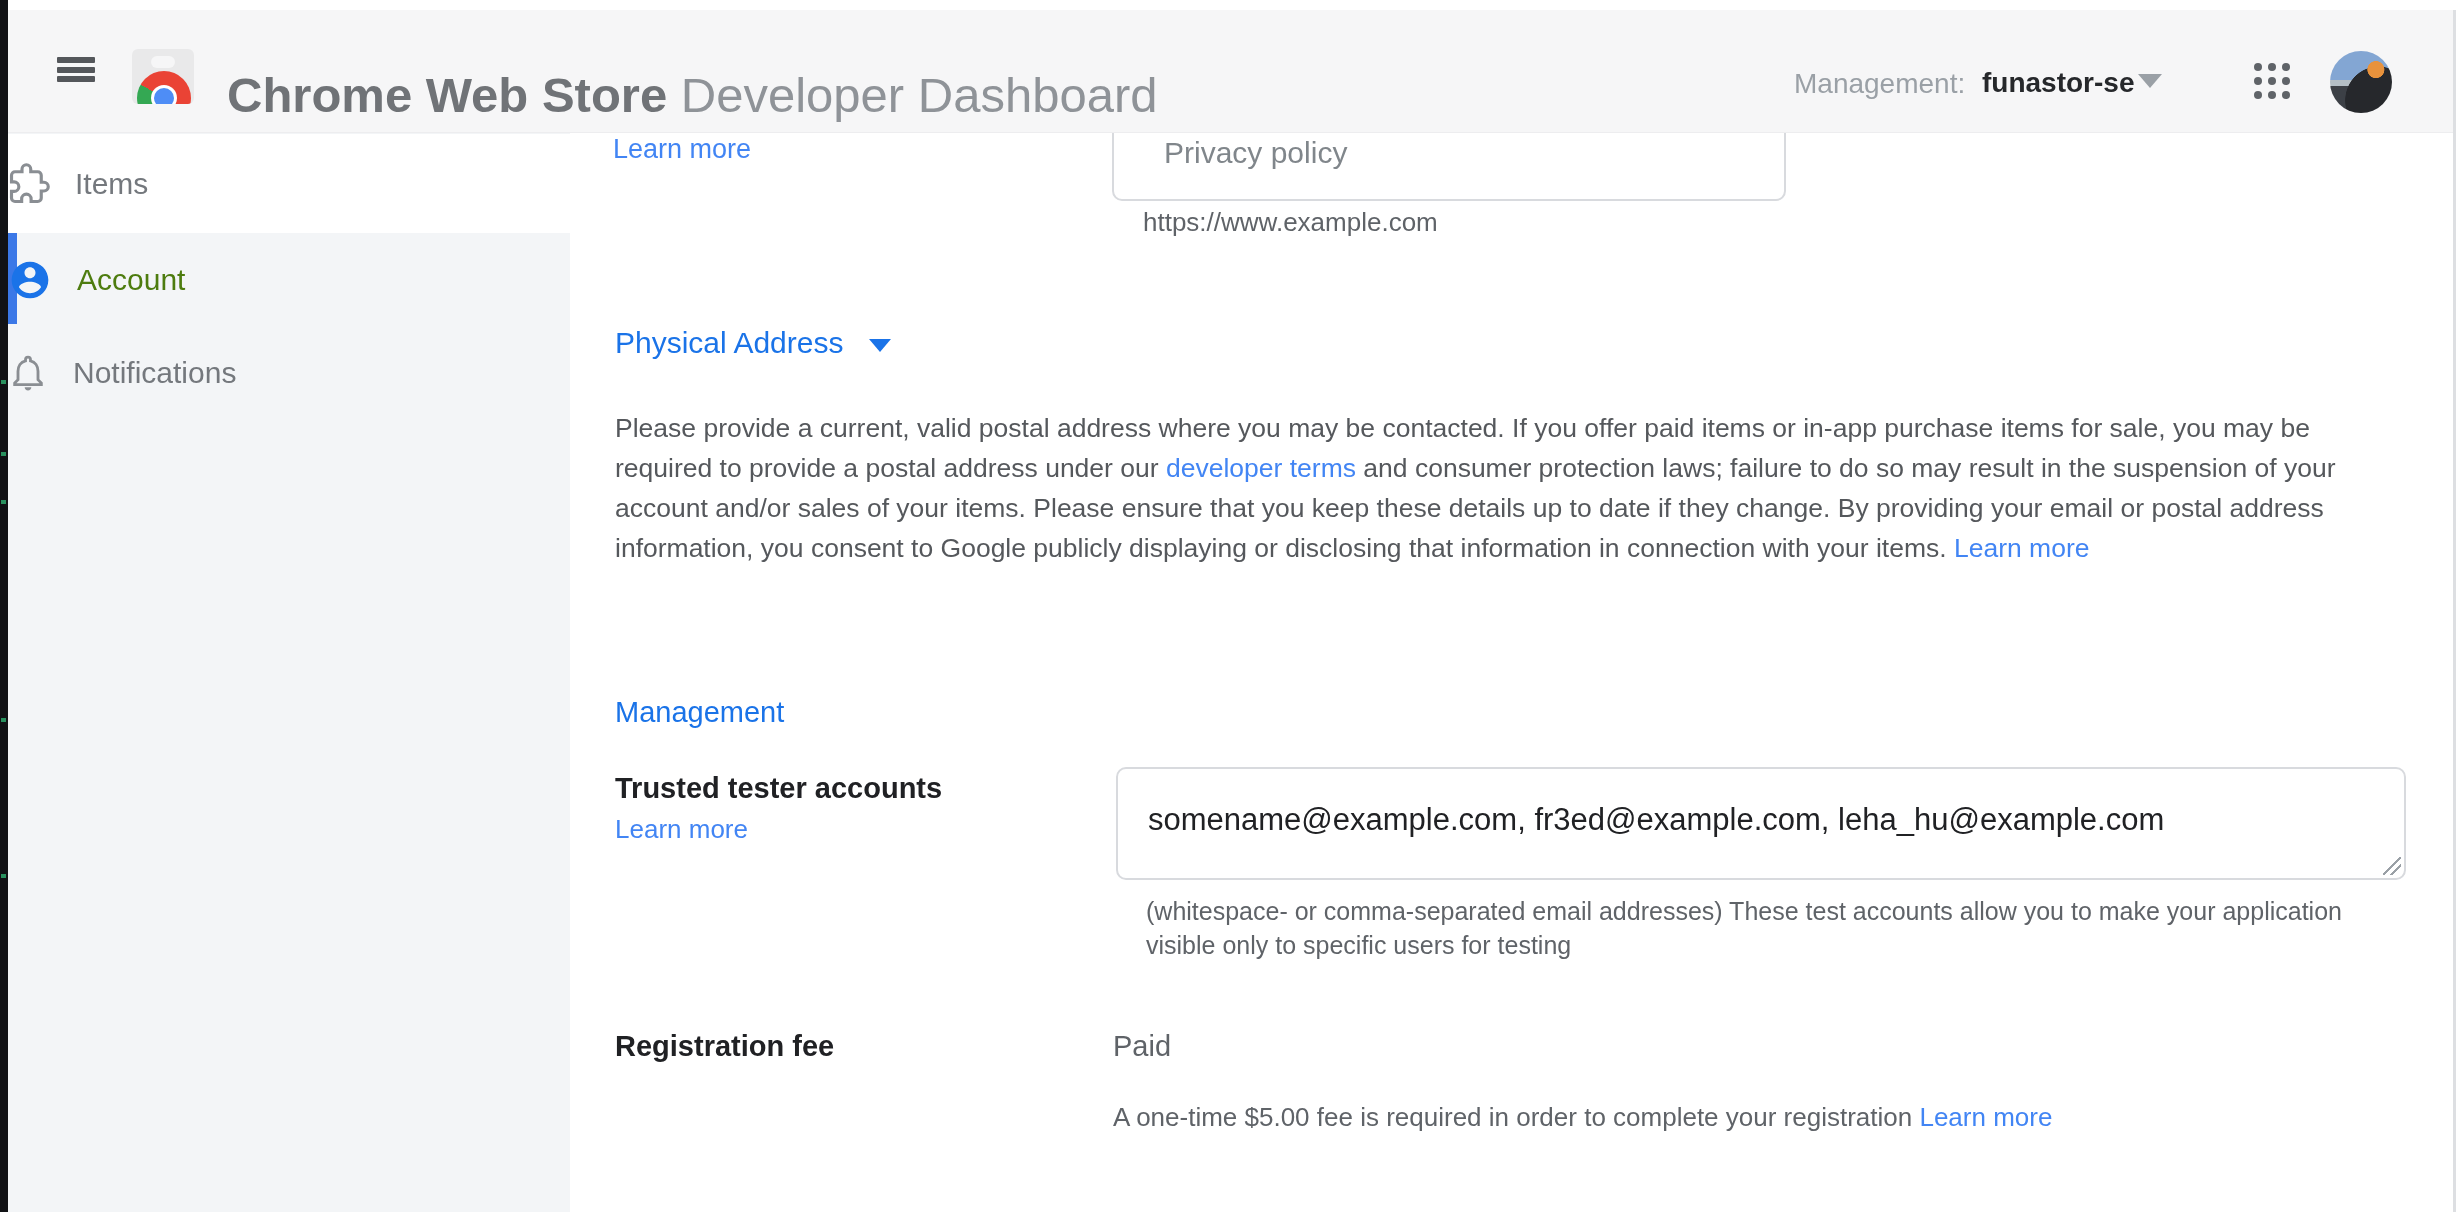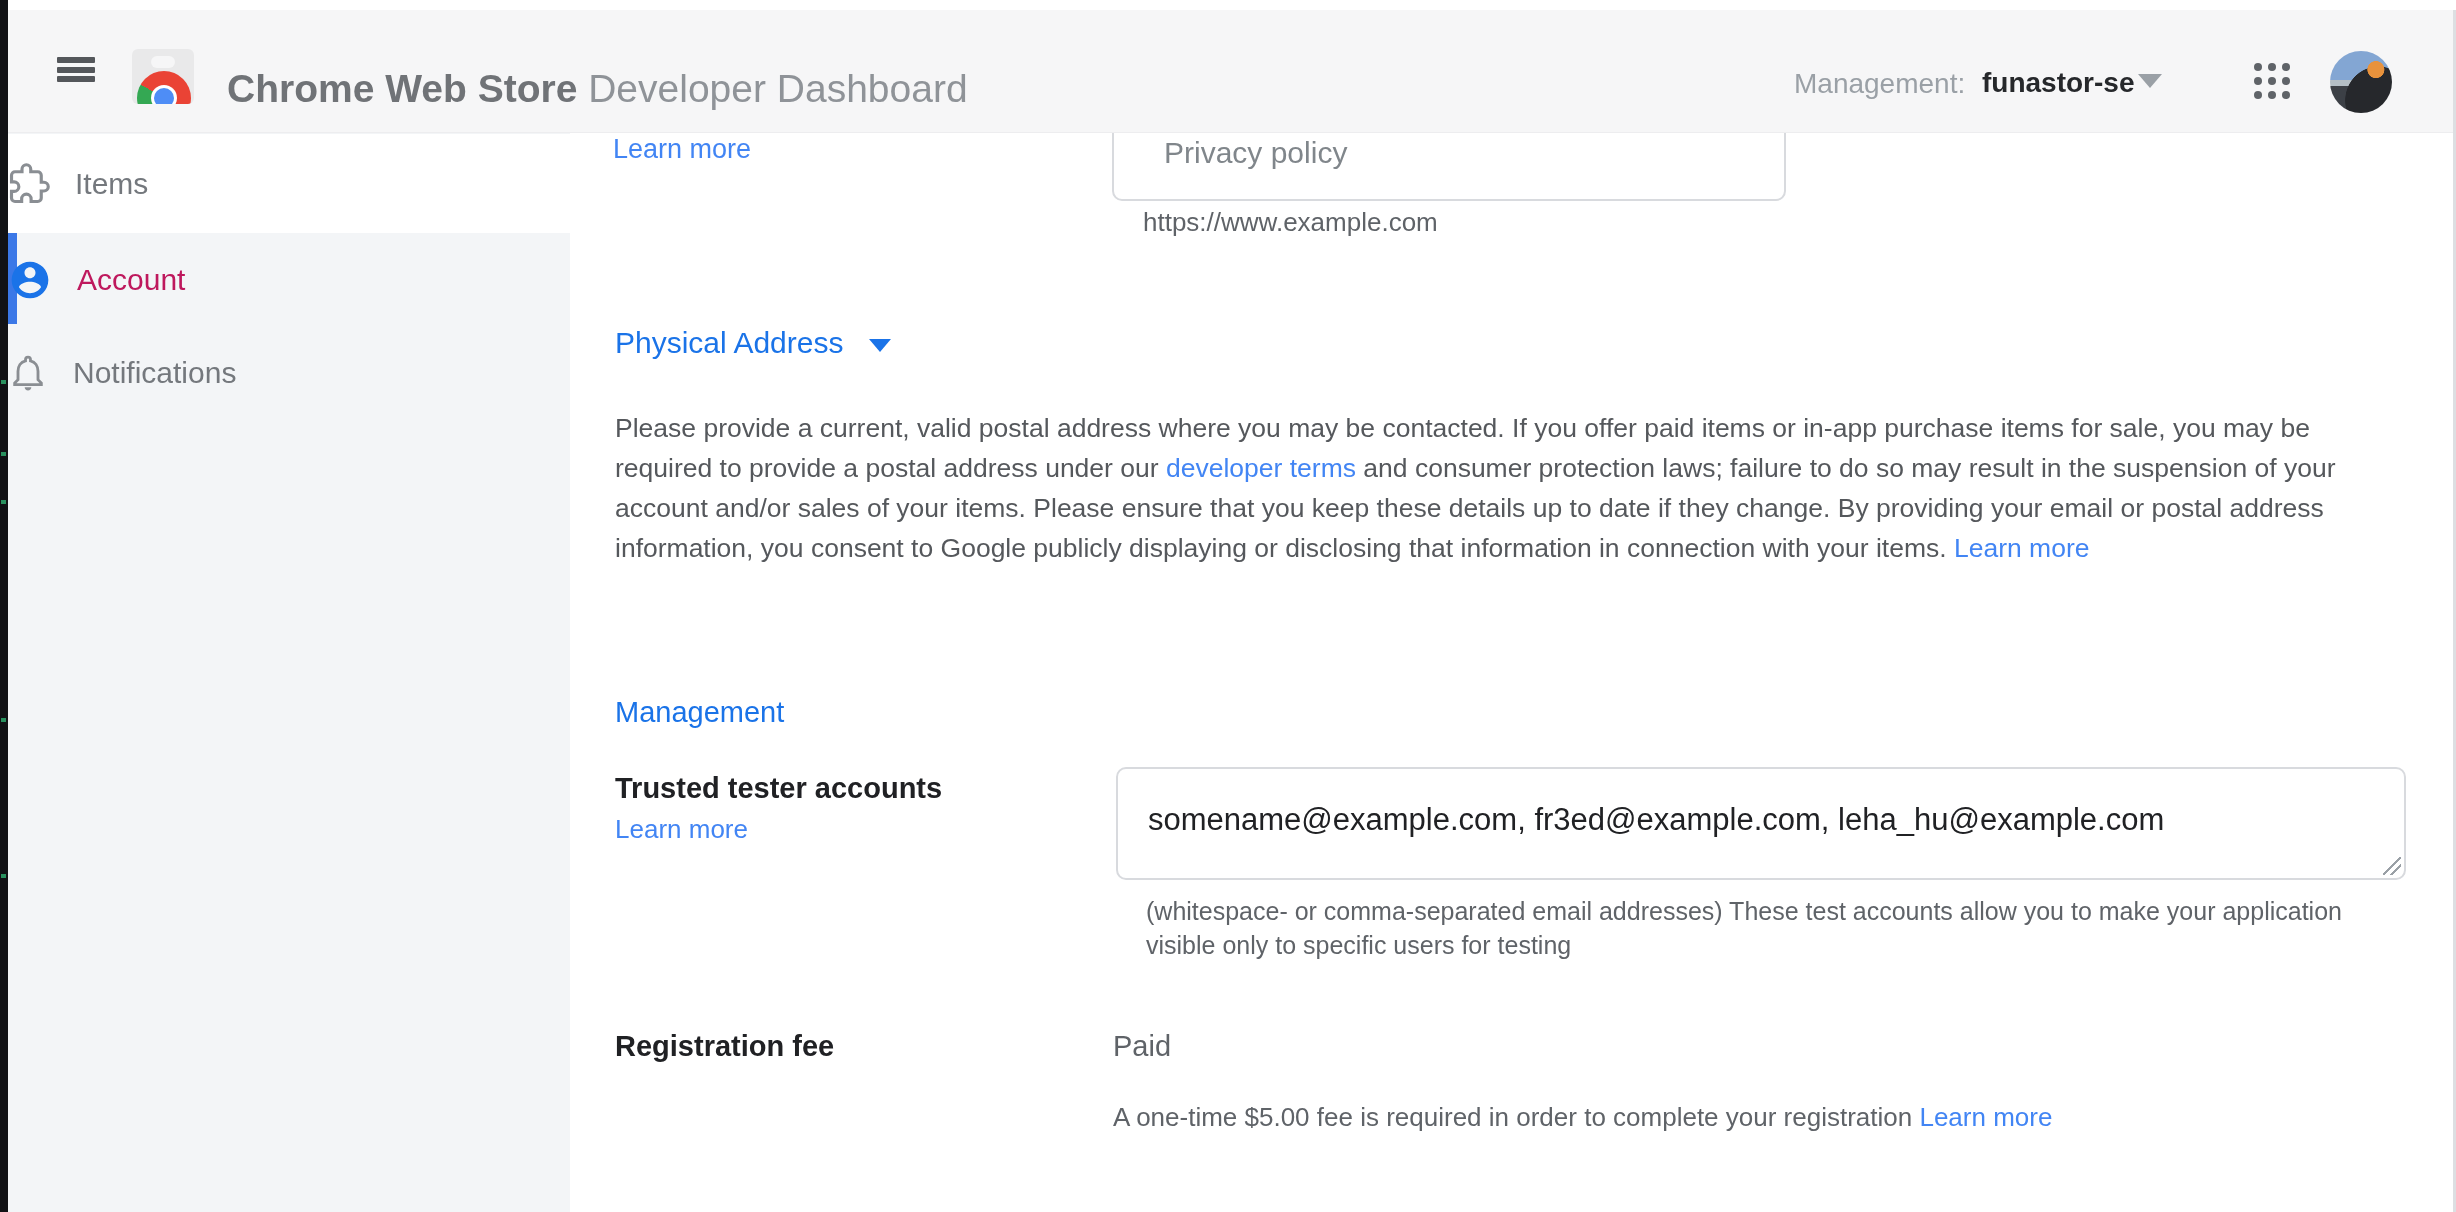--- a/index.html
+++ b/index.html
@@ -19,21 +19,21 @@
   .hamburger{left:49px;top:47px;width:38px;height:25px;cursor:pointer;}
   .hamburger span{display:block;height:6px;background:#54575b;border-radius:1px;margin-bottom:3.5px;}
   .bag{left:124px;top:39px;width:62px;height:55px;background:#e9e9ea;border-radius:6px;overflow:hidden;}
   .bag .handle{position:absolute;left:19px;top:7px;width:24px;height:12px;background:#f6f6f7;border-radius:7px;}
   .bag .chrome{position:absolute;left:5px;top:22px;width:54px;height:54px;border-radius:50%;
       background:conic-gradient(#ea4335 0 120deg,#fbbc04 0 235deg,#34a853 0 300deg,#ea4335 0);}
   .bag .chrome:before{content:"";position:absolute;left:14px;top:14px;width:26px;height:26px;
       background:#fff;border-radius:50%;}
   .bag .chrome:after{content:"";position:absolute;left:17px;top:17px;width:20px;height:20px;
       background:#4e8df6;border-radius:50%;}
-  .title{left:219px;top:57px;font-size:39px;white-space:nowrap;}
+  .title{left:219px;top:57px;font-size:49px;white-space:nowrap;}
   .title b{font-weight:700;color:#707377;}
   .title span.light{font-weight:400;color:#8f9398;}
   .pub-label{left:1786px;top:58px;font-size:28px;color:#9aa0a6;}
   .pub-name{left:1974px;top:57px;font-size:28px;font-weight:600;color:#26282b;cursor:pointer;}
   .pub-caret{left:2130px;top:64px;width:0;height:0;border-left:12px solid transparent;
              border-right:12px solid transparent;border-top:14px solid #9aa0a6;cursor:pointer;}
   .grid{left:2246px;top:53px;width:38px;height:38px;display:grid;grid-template-columns:repeat(3,8px);
         grid-template-rows:repeat(3,8px);gap:6px;cursor:pointer;}
   .grid i{background:#5f6368;border-radius:50%;}
   .avatar{left:2322px;top:41px;width:62px;height:62px;border-radius:50%;cursor:pointer;overflow:hidden;
@@ -41,21 +41,21 @@
        radial-gradient(circle at 74% 30%, #e8923c 0 13%, rgba(0,0,0,0) 14%),
        radial-gradient(ellipse at 78% 80%, #26282c 0 48%, rgba(0,0,0,0) 49%),
        linear-gradient(180deg,#83a6d3 0 46%,#b4bec5 46% 56%,#3c4046 56% 100%);}
 
   
   .sidebar{left:8px;top:132px;width:562px;height:1080px;background:#f3f5f7;z-index:3;}
   .srow{position:absolute;left:0;width:562px;height:96px;display:flex;align-items:center;
         box-sizing:border-box;gap:25px;cursor:pointer;font-size:30px;color:#74787d;}
   .srow svg{flex:0 0 auto;}
   .row-items{top:2px;height:99px;background:#ffffff;}
-  .row-account{top:101px;height:93px;color:#be185d;font-weight:500;}
+  .row-account{top:101px;height:93px;color:#4d7c0f;font-weight:500;}
   .row-notif{top:194px;height:93px;}
   .selbar{position:absolute;left:0;top:101px;width:9px;height:91px;background:#3b78e7;}
 
   
   .content{left:570px;top:4px;width:1886px;height:1212px;background:#fff;z-index:1;}
   .link{color:#4285f4;cursor:pointer;text-decoration:none;}
   .lm-top{left:43px;top:130px;font-size:27px;}
   .privacy-input{left:542px;top:100px;width:674px;height:97px;box-sizing:border-box;
       border:2px solid #d8dade;border-radius:10px;background:#fff;padding:0 20px 0 50px;
       font-family:inherit;font-size:30px;color:#202124;outline:none;}

